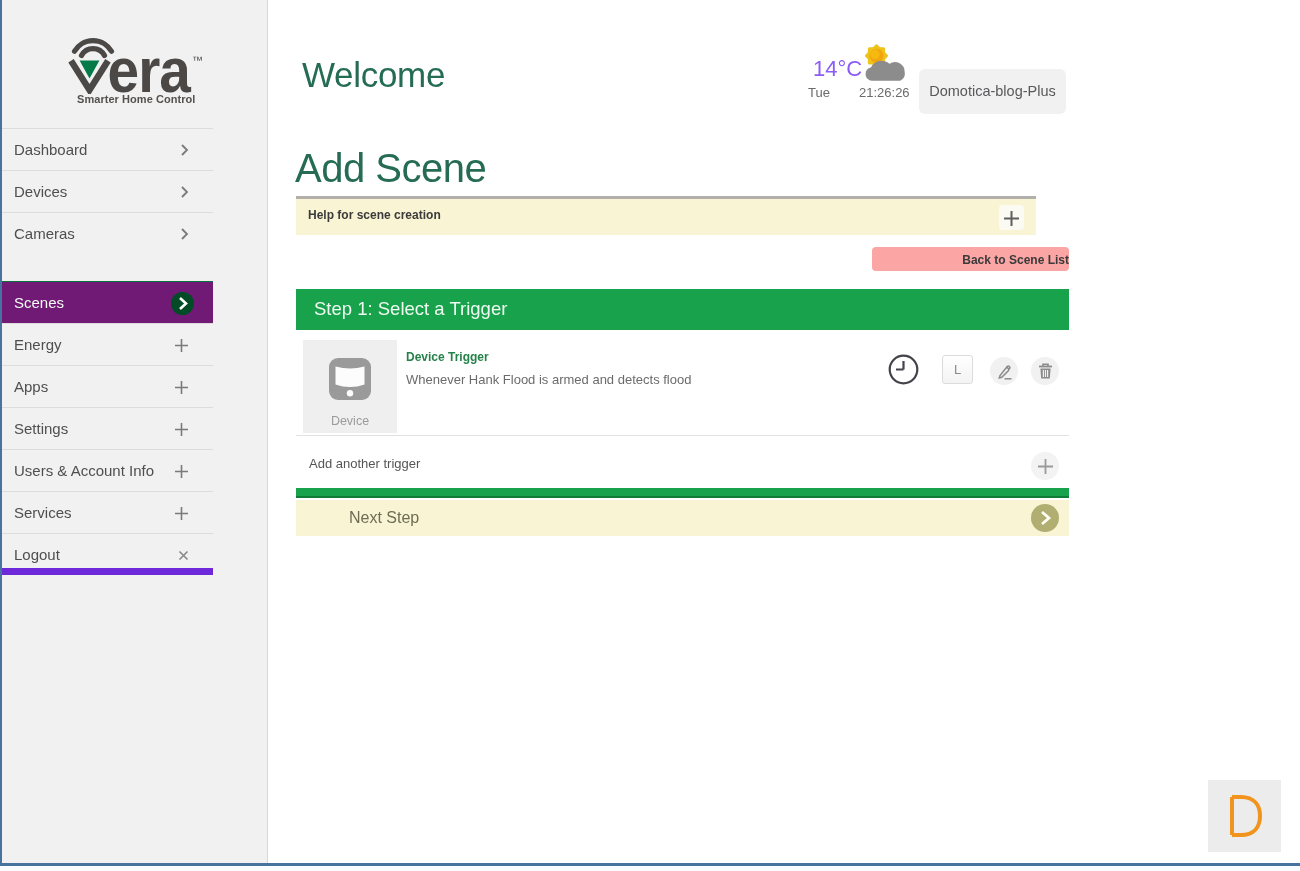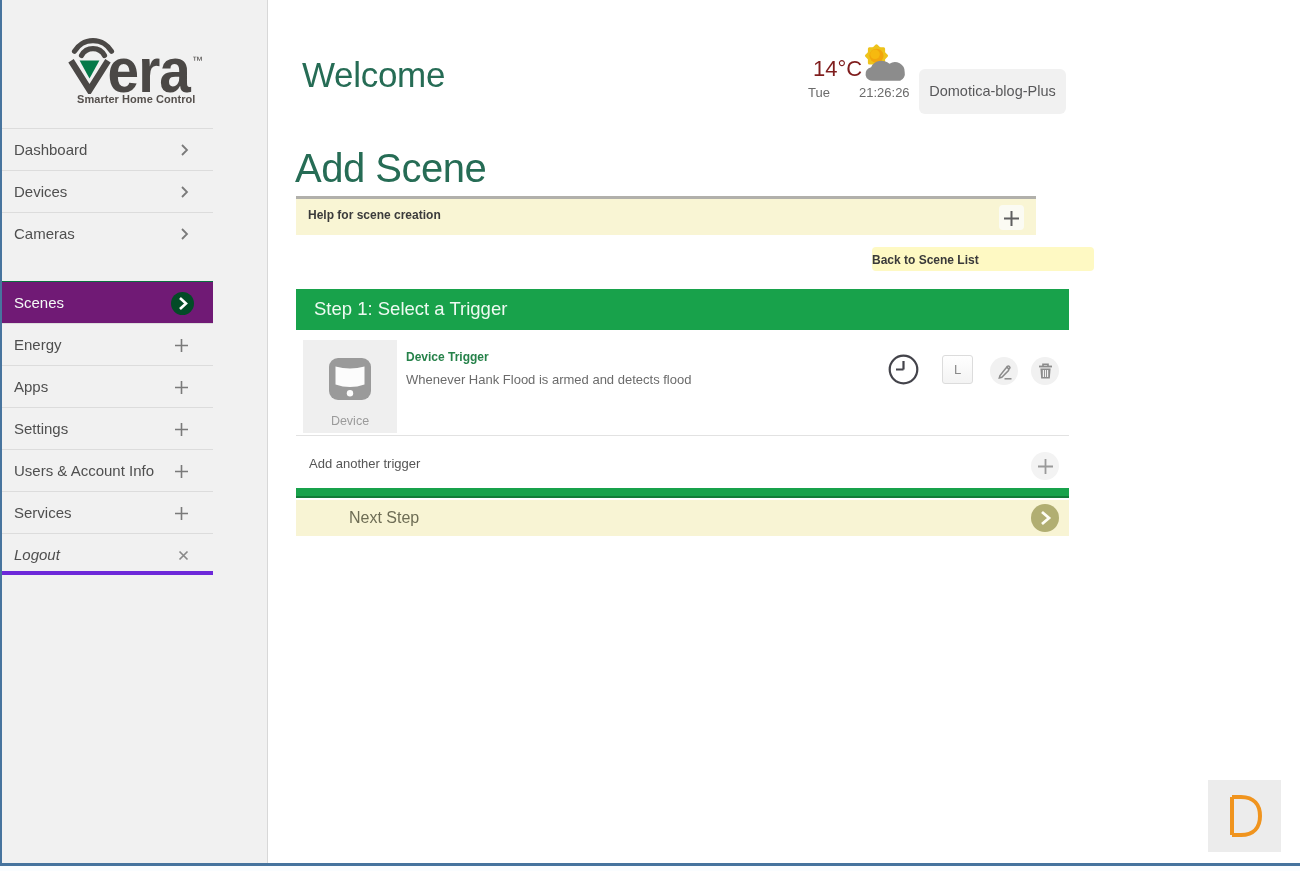--- a/index.html
+++ b/index.html
@@ -11,36 +11,36 @@
 #edgeL { left:0; top:0; width:2px; height:866px; background:#47749e; }
 #edgeB { left:0; top:863px; width:1300px; height:3px; background:#47749e; }
 #belowB { left:0; top:866px; width:1300px; height:5px; background:#fafdff; }
 
 
 #sidebar { left:2px; top:0; width:266px; height:863px; background:#f1f1f1; border-right:1px solid #d8d8d8; }
 #menu { position:absolute; left:0; top:128px; width:211px; }
 .mi { position:relative; height:42px; line-height:41px; border-top:1px solid #dcdcdc; padding-left:12px; font-size:15px; color:#4f4f4f; }
 .mi .ric { position:absolute; right:24px; top:0; height:42px; display:flex; align-items:center; }
 .mi.sel { background:#701a75; color:#f4faf6; border-top-color:#09713f;margin-top:27px; }
-#menu .mi:last-child { border-bottom:4px solid #6d28d9;font-style:italic; }
+#menu .mi:last-child { border-bottom:7px solid #6d28d9; }
 
 
 #welcome { left:302px; top:55px; font-size:35px; color:#266c55; letter-spacing:-0.3px; }
 #addscene { left:295px; top:146px; font-size:40px; color:#266c55; letter-spacing:-0.5px; }
 
-#w14 { left:813px; top:56px; font-size:22px; color:#7f1d1d; }
+#w14 { left:813px; top:56px; font-size:22px; color:#8b5cf6; }
 #wtue { left:808px; top:85px; font-size:13px; color:#6b6b6b; }
 #wtime { left:859px; top:85px; font-size:13px; color:#6b6b6b; }
 #wbtn { left:919px; top:69px; width:147px; height:45px; background:#f1f1f1; border-radius:6px; font-size:14.5px; color:#58585a; text-align:center; line-height:45px; }
 
 #helpbar { left:296px; top:196px; width:740px; height:39px; background:#f9f5d4; border-top:3px solid #b1b0ab; }
 #helpbar .lbl { position:absolute; left:12px; top:9px; font-size:12px; font-weight:bold; color:#3b3b3b; }
 #helpplus { position:absolute; right:12px; top:6px; width:25px; height:25px; background:#fbfbf3; border-radius:4px; }
 
-#backbtn { left:872px; top:247px; width:222px; height:24px; background:#fef9c3; border-radius:4px; font-size:12px; font-weight:bold; color:#3a3a3a; text-align:left; line-height:26px; }
+#backbtn { left:872px; top:247px; width:197px; height:24px; background:#fca5a5; border-radius:4px; font-size:12px; font-weight:bold; color:#3a3a3a; text-align:right; line-height:26px; }
 
 #step1 { left:296px; top:289px; width:773px; height:41px; background:#18a24b; color:#eefaf2; font-size:18.5px; line-height:39px; padding-left:18px; }
 
 #devbox { left:303px; top:340px; width:94px; height:93px; background:#efefef; }
 #devlbl { left:303px; top:414px; width:94px; text-align:center; font-size:12.5px; color:#9b9b9b; }
 #trigname { left:406px; top:350px; font-size:12px; font-weight:bold; color:#26824a; }
 #trigdesc { left:406px; top:372px; font-size:13px; color:#6b6b6b; }
 
 #lbtn { left:942px; top:355px; width:31px; height:29px; border:1px solid #dcdcdc; border-radius:3px; background:linear-gradient(#ffffff,#f3f3f3); font-size:13px; color:#8a8a8a; text-align:center; line-height:27px; }
 .iccirc { width:28px; height:28px; border-radius:50%; background:#f1f1f1; display:flex; align-items:center; justify-content:center; }

